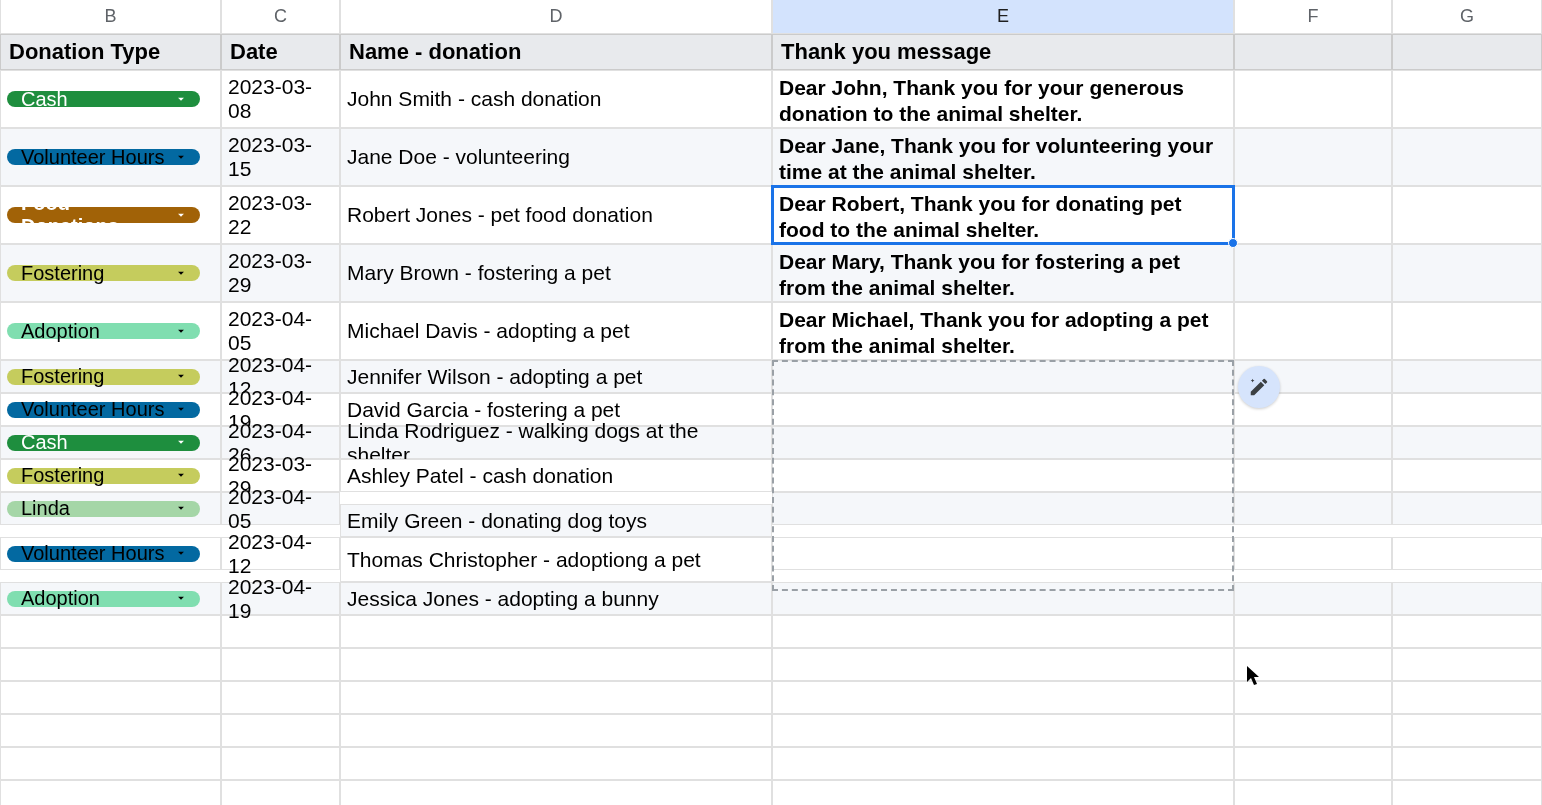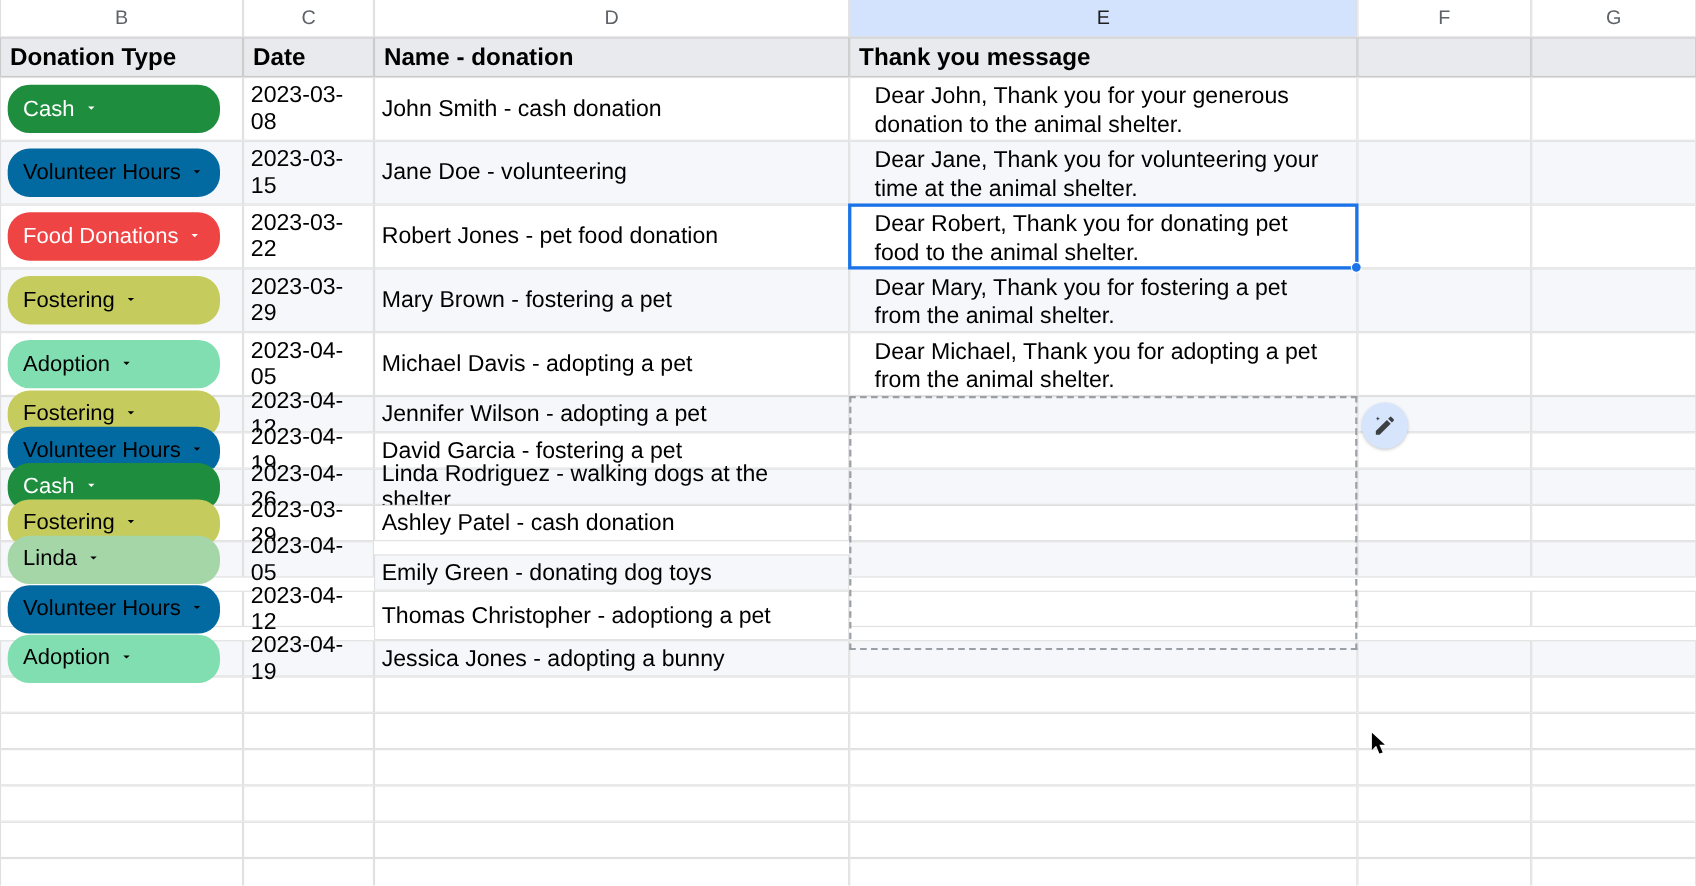--- a/index.html
+++ b/index.html
@@ -52,40 +52,41 @@
       display: flex;
       align-items: center;
       background: #fff;
       position: relative;
     }
     .cell.alt {
       background: #f5f7fa;
     }
     .cell.thankyou {
       align-items: flex-start;
-      padding: 4px 22px;
+      padding: 4px 6px;
       line-height: 1.25;
+      font-weight: bold;
     }
     .pill {
       display: inline-flex;
       align-items: center;
-      justify-content: flex-start;
+      justify-content: space-between;
       border-radius: 20px;
       padding: 3px 12px 3px 14px;
       font-size: 20px;
       color: #fff;
       width: 193px;
-      height: 44px;
+      height: 16px;
     }
     .pill .chev {
       margin-left: 8px;
     }
     .pill-cash { background: #1e8e3e; color:#fff;}
     .pill-volunteer { background: #0369a1; color:#000;}
-    .pill-food { background: #ef4444; color:#fff;}
+    .pill-food { background: #a16207; color:#fff;font-weight:bold;}
     .pill-fostering { background: #c5cc5d; color:#000;}
     .pill-adoption { background: #80deb0; color:#000;}
     .pill-toys { background: #a5d6a7; color:#000;}
     .selected-cell {
       outline: 3px solid #1a73e8;
       outline-offset: -2px;
       z-index: 5;
       position: relative;
     }
     .fill-handle {

